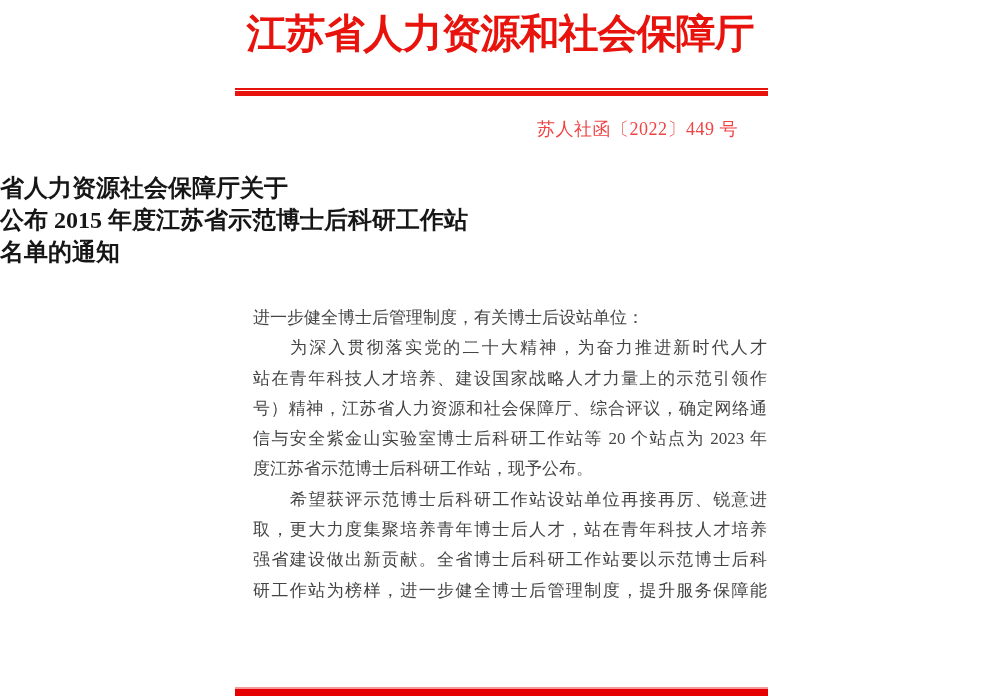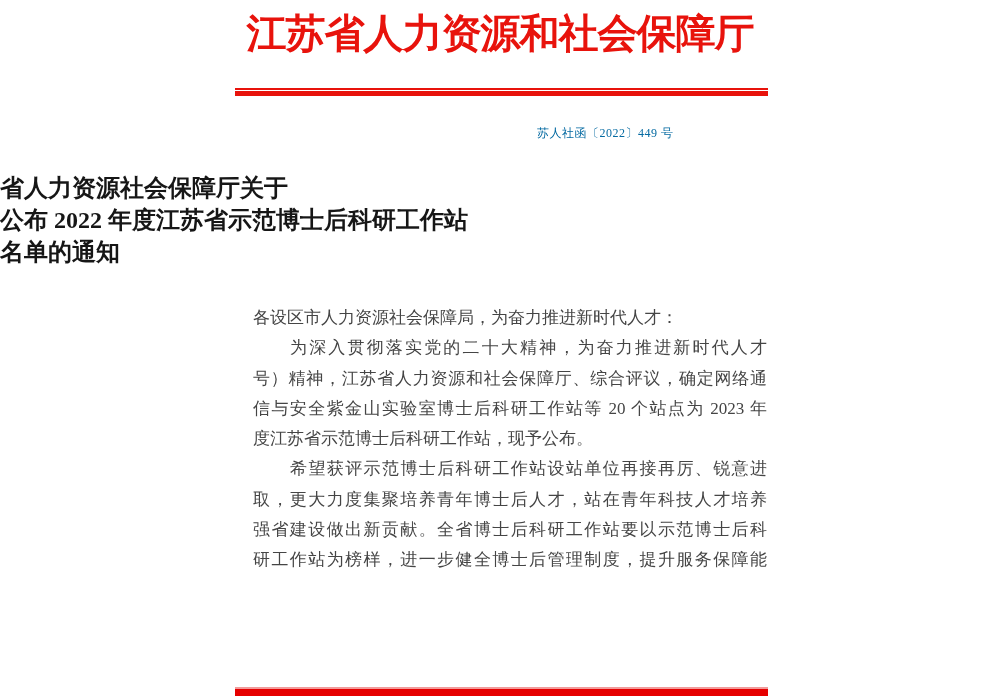--- a/index.html
+++ b/index.html
@@ -35,25 +35,25 @@
     left: 235px;
     width: 533px;
     height: 8px;
     background: linear-gradient(to bottom,
       #e8130c 0px, #e8130c 2px,
       #ffffff 2px, #ffffff 3.5px,
       #e8130c 3.5px, #e8130c 8px);
   }
   .docnum {
     position: absolute;
-    top: 125px;
+    top: 117px;
     left: 537px;
-    font-size: 12px;
+    font-size: 18px;
     letter-spacing: 0.5px;
-    color: #0369a1;
+    color: #ef4444;
     white-space: nowrap;
   }
   .title {
     position: absolute;
     top: 172px;
     left: 0;
     width: 1000px;
     font-size: 24px;
     line-height: 32px;
     font-weight: bold;
@@ -97,27 +97,28 @@
 <div class="doc">
 
   <div class="agency">江苏省人力资源和社会保障厅</div>
 
   <div class="rule"></div>
 
   <div class="docnum">苏人社函〔2022〕449 号</div>
 
   <div class="title">
     <div>省人力资源社会保障厅关于</div>
-    <div>公布 2022 年度江苏省示范博士后科研工作站</div>
+    <div>公布 2015 年度江苏省示范博士后科研工作站</div>
     <div>名单的通知</div>
   </div>
 
   <div class="body-text">
-    <div class="bl ns">各设区市人力资源社会保障局，为奋力推进新时代人才：</div>
+    <div class="bl ns">进一步健全博士后管理制度，有关博士后设站单位：</div>
     <div class="bl ind">为深入贯彻落实党的二十大精神，为奋力推进新时代人才</div>
+    <div class="bl">站在青年科技人才培养、建设国家战略人才力量上的示范引领作</div>
     <div class="bl">号）精神，江苏省人力资源和社会保障厅、综合评议，确定网络通</div>
     <div class="bl">信与安全紫金山实验室博士后科研工作站等 20 个站点为 2023 年</div>
     <div class="bl ns">度江苏省示范博士后科研工作站，现予公布。</div>
     <div class="bl ind">希望获评示范博士后科研工作站设站单位再接再厉、锐意进</div>
     <div class="bl">取，更大力度集聚培养青年博士后人才，站在青年科技人才培养</div>
     <div class="bl">强省建设做出新贡献。全省博士后科研工作站要以示范博士后科</div>
     <div class="bl">研工作站为榜样，进一步健全博士后管理制度，提升服务保障能</div>
   </div>
 
   <div class="pagebar"></div>

